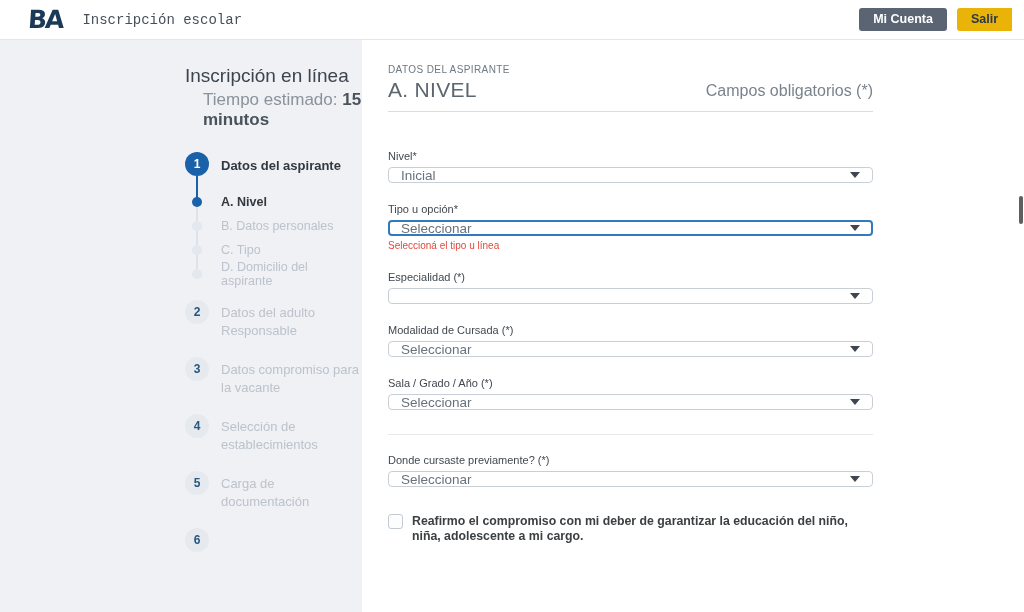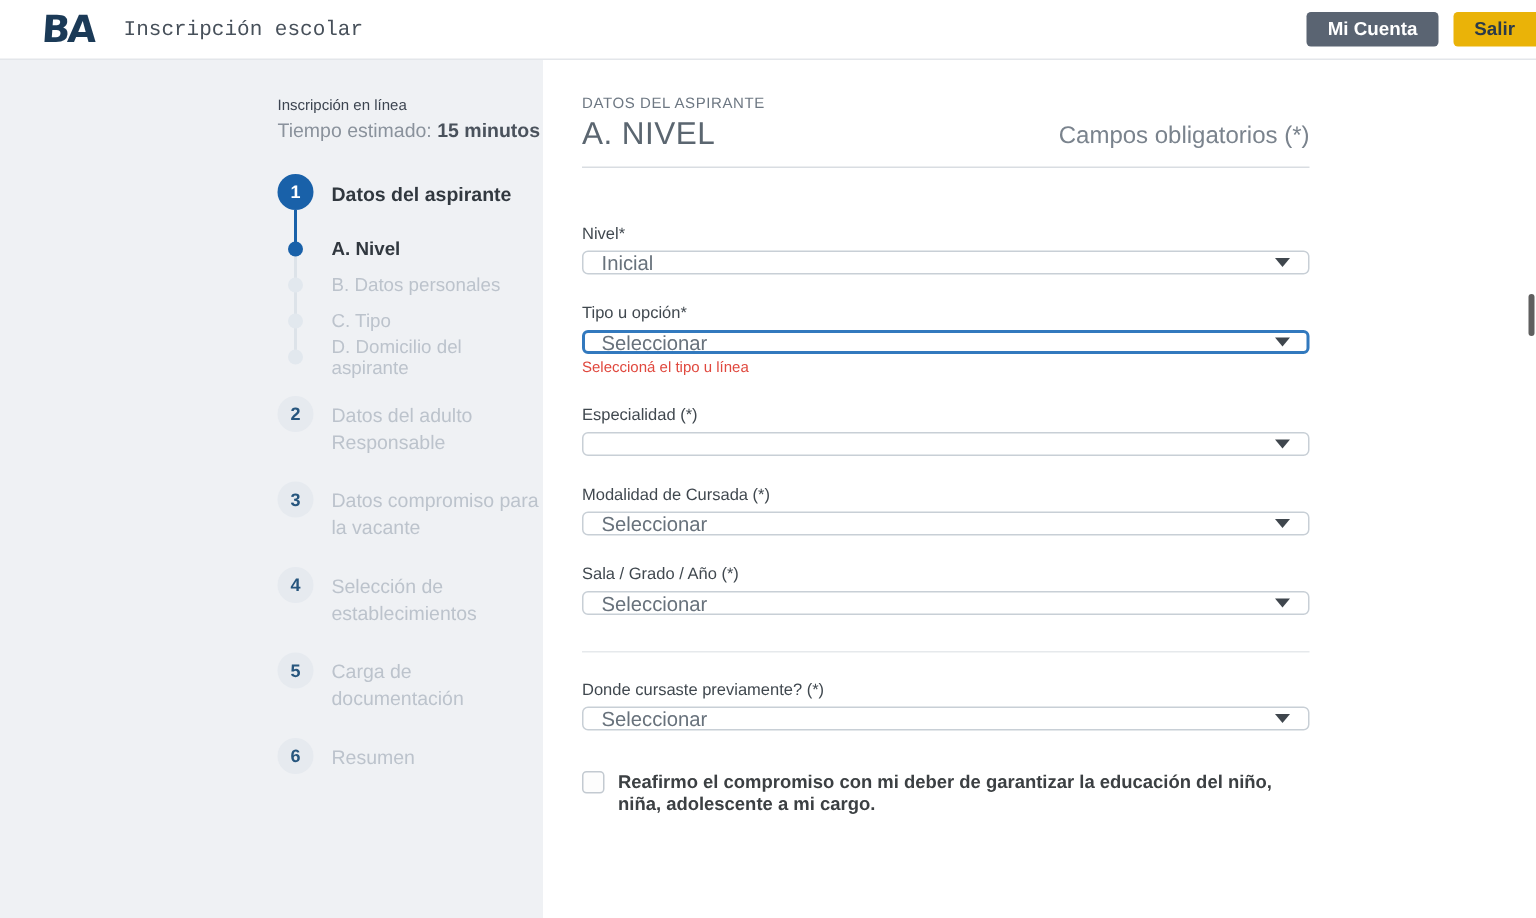--- a/index.html
+++ b/index.html
@@ -33,21 +33,21 @@
     margin-left: 20px;
     font-size: 14px;
     color: #47505a;
     font-family: Liberation Mono, monospace;
   }
   .header-actions {
     margin-left: auto;
     display: flex;
     align-items: flex-end;
     gap: 10px;
-    padding-right: 0;
+    padding-right: 12px;
   }
   .btn {
     border: none;
     height: 23px;
     font-family: "Liberation Sans", sans-serif;
     font-size: 12.5px;
     font-weight: 700;
     border-radius: 3px;
     padding: 0 14px;
     cursor: pointer;
@@ -60,22 +60,22 @@
   .content { display: flex; height: 572px; }
   .sidebar {
     width: 362px;
     background: #eff1f4;
     padding: 25px 0 0 185px;
     flex-shrink: 0;
   }
   .main { flex: 1; background: #ffffff; }
 
   
-  .sidebar-title { font-size: 10px; color: #3c4450; }
-  .sidebar-time { font-size: 13px; color: #8a929c; margin-top: 3px; }
+  .sidebar-title { font-size: 19px; color: #3c4450; }
+  .sidebar-time { font-size: 17px; color: #8a929c; margin-top: 3px; margin-left: 18px; }
   .sidebar-time b { color: #4a525c; font-weight: 700; }
 
   .stepper { position: relative; margin-top: 22px; }
   .line { position: absolute; width: 2px; left: 11px; }
   .line-blue { background: #1961a9; top: 24px; height: 22px; }
   .line-gray { background: #dde3e9; top: 46px; height: 72px; }
 
   .step { display: flex; align-items: flex-start; margin-bottom: 18px; }
   .circle {
     width: 24px; height: 24px; border-radius: 50%;
@@ -206,21 +206,20 @@
       <div class="step pending">
         <div class="circle">4</div>
         <div class="step-label">Selección de establecimientos</div>
       </div>
       <div class="step pending">
         <div class="circle">5</div>
         <div class="step-label">Carga de documentación</div>
       </div>
       <div class="step pending">
         <div class="circle">6</div>
-        <div class="step-label">Resumen</div>
       </div>
     </div>
   </div>
 
   <div class="main">
     <div class="form">
       <div class="form-head">
         <div class="eyebrow">DATOS DEL ASPIRANTE</div>
         <div class="title-row">
           <div class="form-title">A. NIVEL</div>

